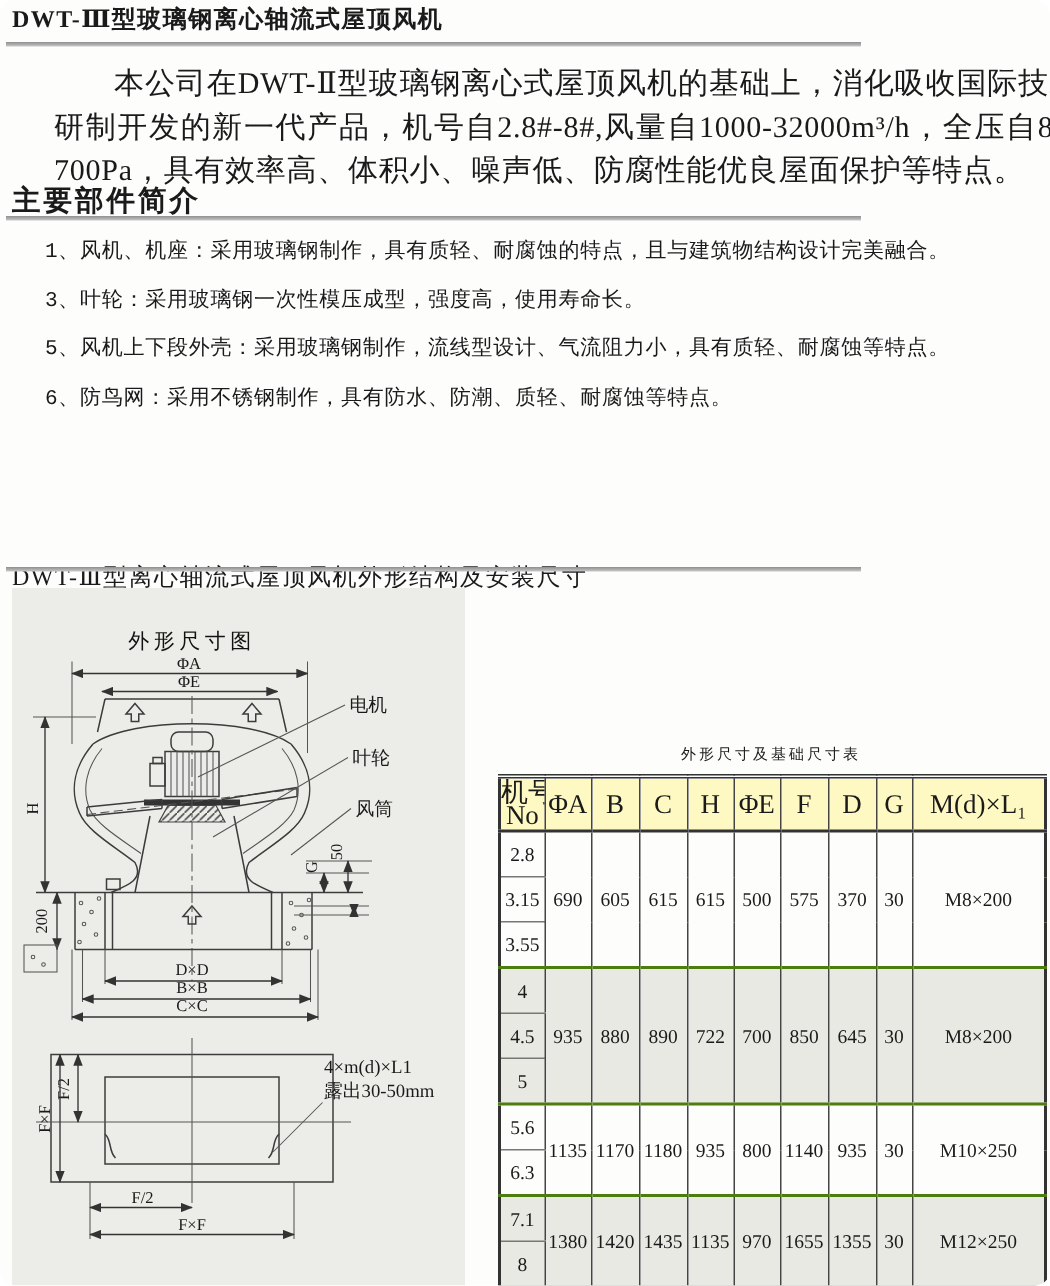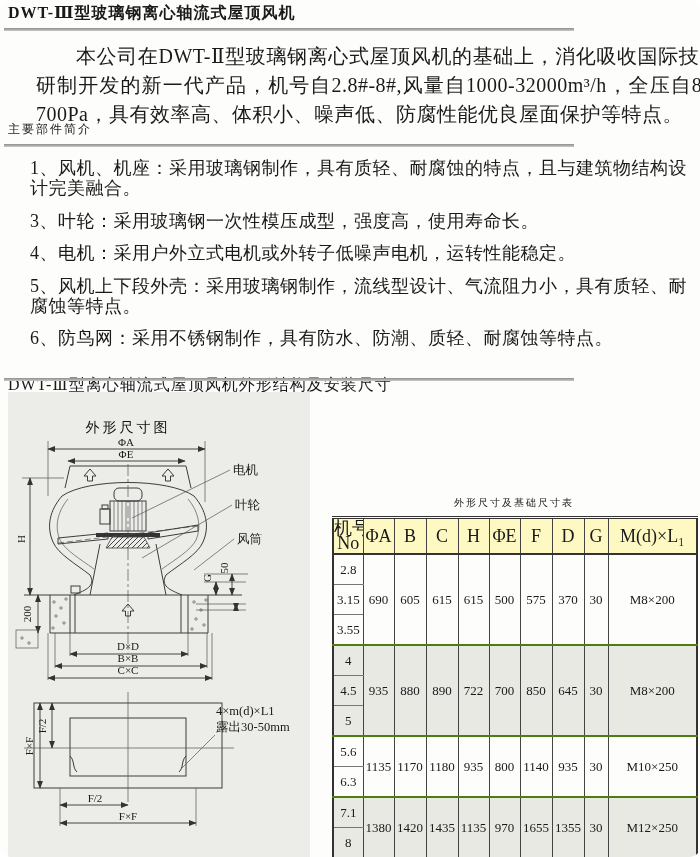--- a/index.html
+++ b/index.html
@@ -5,23 +5,23 @@
   html,body{margin:0;padding:0;background:#ffffff;}
   .page{position:relative;width:700px;height:857px;background:#fdfdfc;
         font-family:"Liberation Serif","DejaVu Serif",serif;color:#1a1a1a;overflow:hidden;border-radius:10px;}
 
   .h1{position:absolute;left:8px;top:3px;font-size:16px;font-weight:bold;letter-spacing:1px;}
   .rule{position:absolute;left:4px;width:570px;height:3px;
         background:linear-gradient(#8f8f8f,#c8c8c8);}
   #rule1{top:28px;}
   .intro{position:absolute;left:8px;top:42px;width:684px;font-size:20px;line-height:29px;
          text-align:justify;text-indent:2em;letter-spacing:.5px;margin-left:28px;}
-  .h2{position:absolute;left:8px;top:121px;font-size:12px;font-weight:normal;letter-spacing:2px;}
+  .h2{position:absolute;left:8px;top:121px;font-size:19px;font-weight:bold;letter-spacing:2px;}
   #rule2{top:144px;}
-  .components{position:absolute;left:30px;top:158px;width:662px;font-size:18px;}
+  .components{position:absolute;left:30px;top:158px;width:662px;font-size:14px;font-family:Liberation Mono, monospace;}
   .component-item{margin-bottom:12.5px;line-height:20px;letter-spacing:.5px;}
   .h3{position:absolute;left:8px;top:347px;font-size:16px;font-weight:normal;letter-spacing:1px;margin-top:28px;}
   #rule3{top:378px;}
 
   .figure-panel{position:absolute;left:8px;top:392px;width:302px;height:538px;background:#ecece8;}
   .figure-panel svg{display:block;}
 
   .table-block{position:absolute;left:332px;top:496px;width:364px;}
   .table-title{text-align:center;font-size:10px;letter-spacing:2px;margin:0 0 6px 0;}
   table.dims{border-collapse:collapse;width:364px;table-layout:fixed;font-size:13px;
@@ -56,21 +56,20 @@
   <div class="rule" id="rule1"></div>
 
   <div class="intro">本公司在DWT-Ⅱ型玻璃钢离心式屋顶风机的基础上，消化吸收国际技术研制开发的新一代产品，机号自2.8#-8#,风量自1000-32000m³/h，全压自80-700Pa，具有效率高、体积小、噪声低、防腐性能优良屋面保护等特点。</div>
 
   <div class="h2">主要部件简介</div>
   <div class="rule" id="rule2"></div>
 
   <div class="components">
       <div class="component-item">1、风机、机座：采用玻璃钢制作，具有质轻、耐腐蚀的特点，且与建筑物结构设计完美融合。</div>
       <div class="component-item">3、叶轮：采用玻璃钢一次性模压成型，强度高，使用寿命长。</div>
-      <div class="component-item">4、电机：采用户外立式电机或外转子低噪声电机，运转性能稳定。</div>
       <div class="component-item">5、风机上下段外壳：采用玻璃钢制作，流线型设计、气流阻力小，具有质轻、耐腐蚀等特点。</div>
       <div class="component-item">6、防鸟网：采用不锈钢制作，具有防水、防潮、质轻、耐腐蚀等特点。</div>
     </div>
 
   <div class="h3">DWT-Ⅲ型离心轴流式屋顶风机外形结构及安装尺寸</div>
   <div class="rule" id="rule3"></div>
 
   <div class="figure-panel">
     <svg width="302" height="465" viewBox="0 0 302 465">
       <defs>

